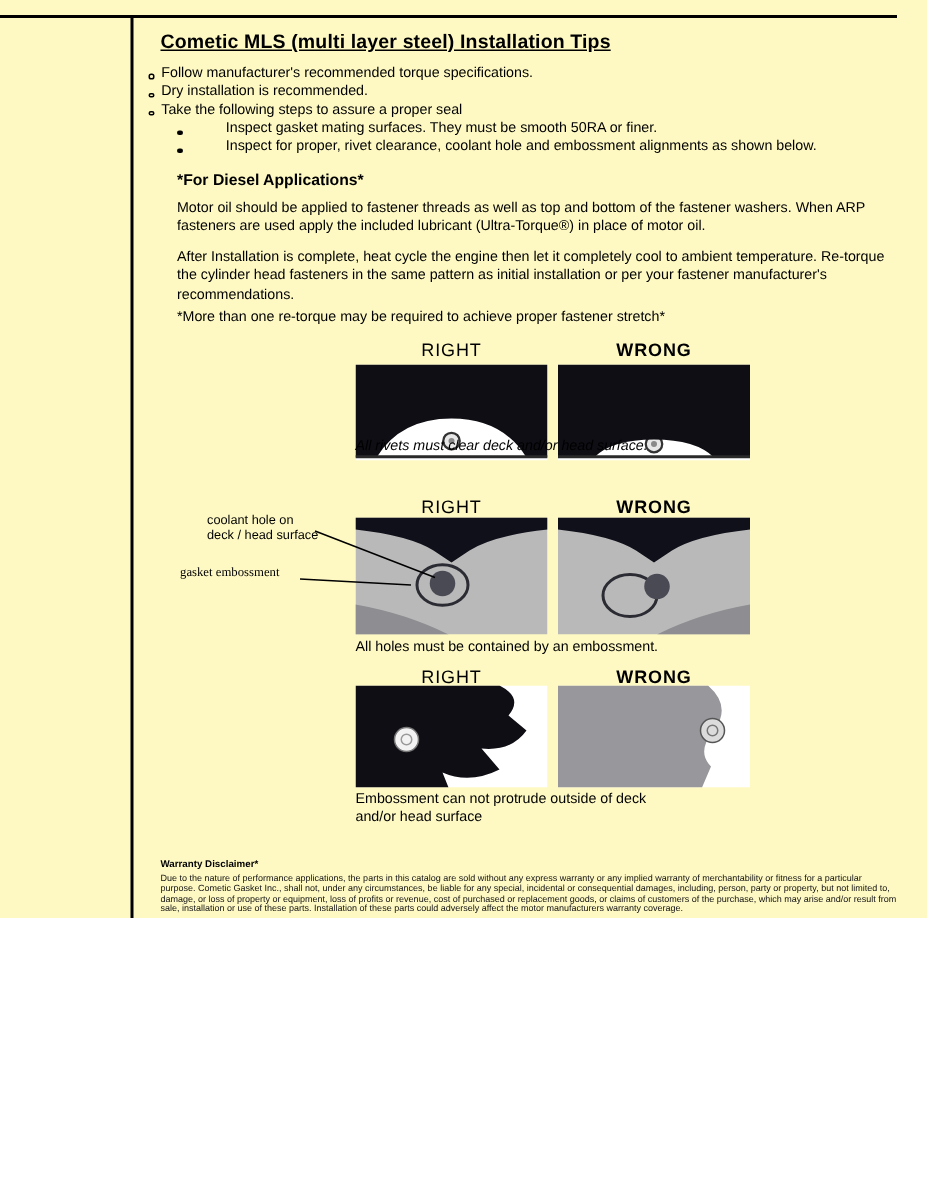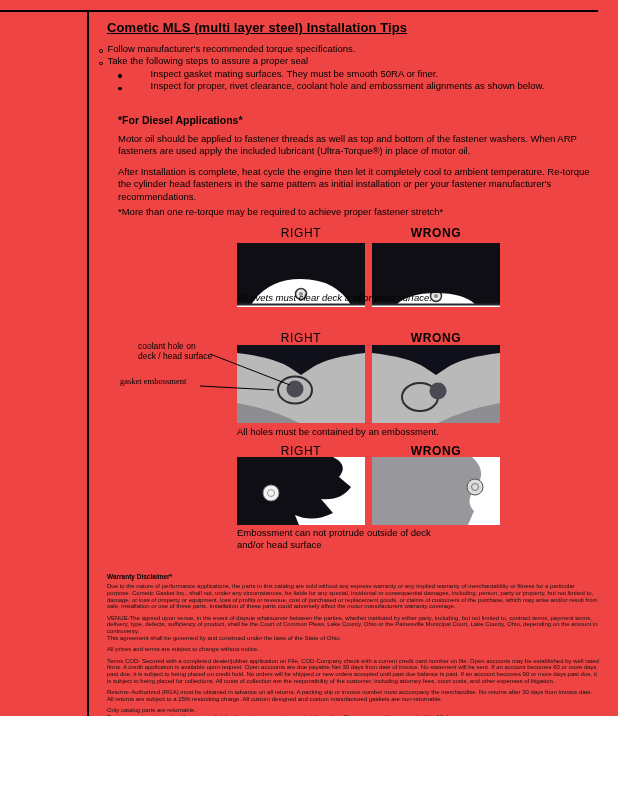--- a/index.html
+++ b/index.html
@@ -1,18 +1,18 @@
 <!DOCTYPE html>
 <html><head>
 <meta charset="utf-8">
 <style>
   * { margin:0; padding:0; box-sizing:border-box; }
   html,body { background:#ffffff; }
   body { font-family:"Liberation Sans", sans-serif; color:#000; }
-  .page { position:relative; width:618px; height:716px; background:#ef4444; overflow:hidden; }
+  .page { position:relative; width:618px; height:612px; background:#fef9c3; overflow:hidden; }
   .abs { position:absolute; }
 
   .rule-top { left:0; top:10px; width:598px; height:2px; background:#000; }
   .rule-left { left:87px; top:10px; width:2px; height:790px; background:#000; }
 
   .title { left:107px; top:20px; font-size:13px; font-weight:bold; text-decoration:underline; letter-spacing:0.1px; }
 
   .tips { left:99px; top:43px; font-size:9.5px; line-height:12.3px; width:500px; }
   .tip { display:flex; align-items:center; }
   .tip .marker { width:3.5px; height:3.5px; border:1px solid #000; border-radius:50%; margin:4px 5px 0 0; flex:none; }
@@ -55,20 +55,24 @@
 
   <div class="abs rule-top"></div>
   <div class="abs rule-left"></div>
 
   <h1 class="abs title">Cometic MLS (multi layer steel) Installation Tips</h1>
 
   <div class="abs tips">
     <div class="tip">
       <span class="marker"></span>
       <span>Follow manufacturer's recommended torque specifications.</span>
+    </div>
+    <div class="tip">
+      <span class="marker"></span>
+      <span>Dry installation is recommended.</span>
     </div>
     <div class="tip">
       <span class="marker"></span>
       <span>Take the following steps to assure a proper seal</span>
     </div>
     <div class="tip sub">
       <span class="marker"></span>
       <span>Inspect gasket mating surfaces.  They must be smooth 50RA or finer.</span>
     </div>
     <div class="tip sub">

